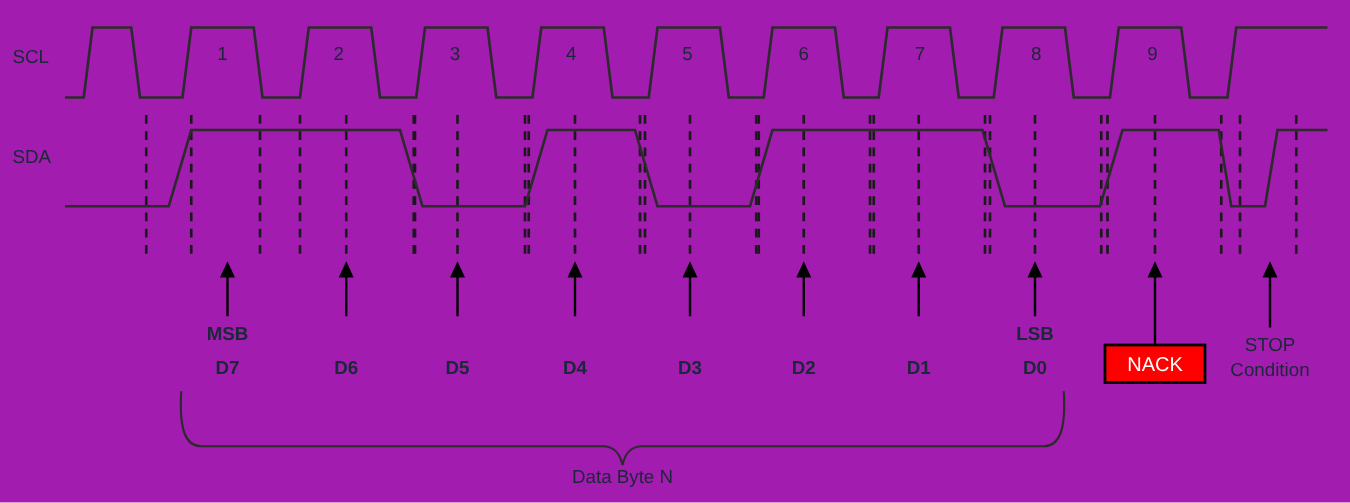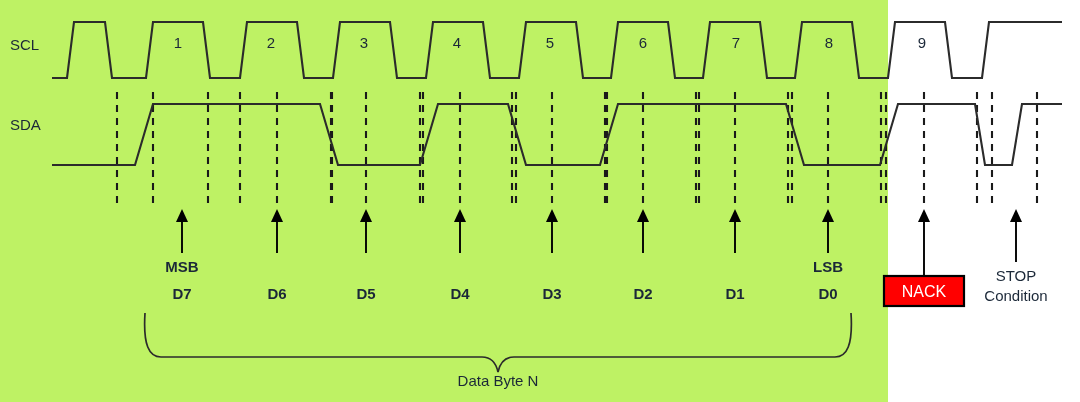--- a/index.html
+++ b/index.html
@@ -1,18 +1,18 @@
 <!DOCTYPE html>
 <html><head>
 <meta charset="utf-8">
 <style>
   html,body{margin:0;padding:0;background:#ffffff;}
   body{width:1080px;height:402px;overflow:hidden;
        font-family:"Liberation Sans",sans-serif;}
-  #stage{position:relative;width:888px;height:402px;background:#bef264;}
+  #stage{position:relative;width:1080px;height:402px;background:#a21caf;}
   svg{display:block;}
   .sig-label{font-size:15px;fill:#1b2838;font-family:"Liberation Sans",sans-serif;}
   .clk-num{font-size:15px;fill:#1b2838;font-family:"Liberation Sans",sans-serif;text-anchor:middle;}
   .bit-label{font-size:15px;font-weight:bold;fill:#1b2838;font-family:"Liberation Sans",sans-serif;text-anchor:middle;}
   .sig-note{font-size:15px;fill:#1b2838;font-family:"Liberation Sans",sans-serif;text-anchor:middle;}
   .brace-label{font-size:15px;fill:#1b2838;font-family:"Liberation Sans",sans-serif;text-anchor:middle;}
   .nack-text{font-size:16px;fill:#ffffff;font-family:"Liberation Sans",sans-serif;text-anchor:middle;}
   .wave{fill:none;stroke:#2b2b2b;stroke-width:2.1;stroke-linejoin:miter;}
   .dash{stroke:#1a1a1a;stroke-width:2.1;stroke-dasharray:7 6;fill:none;}
   .arrow{stroke:#000;stroke-width:1.9;fill:none;}

